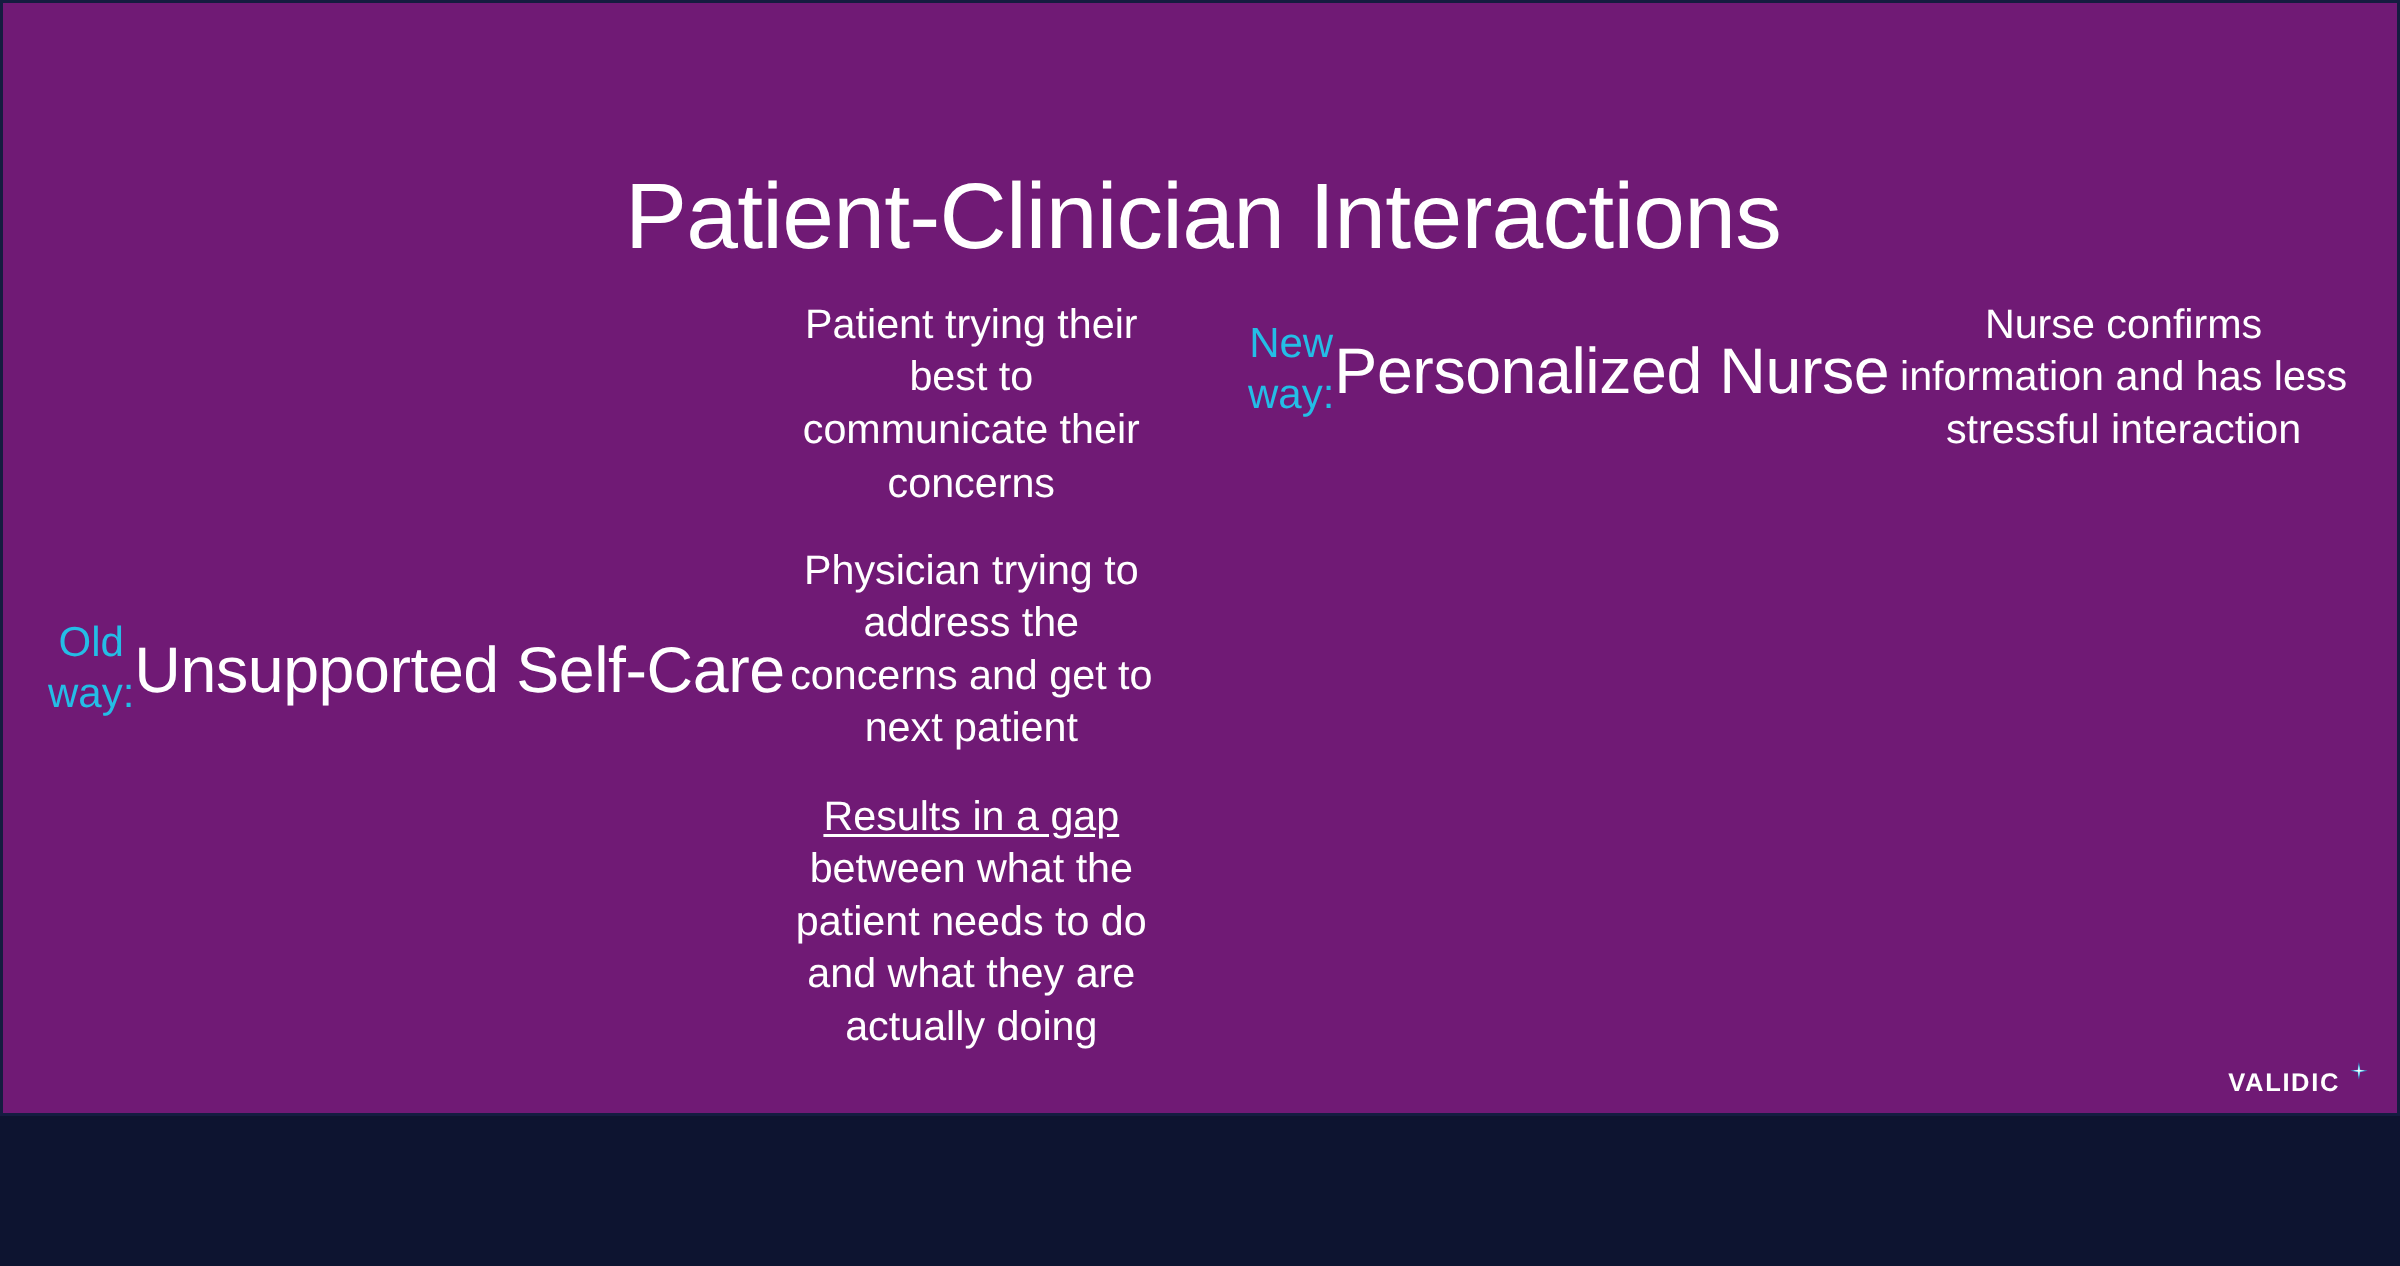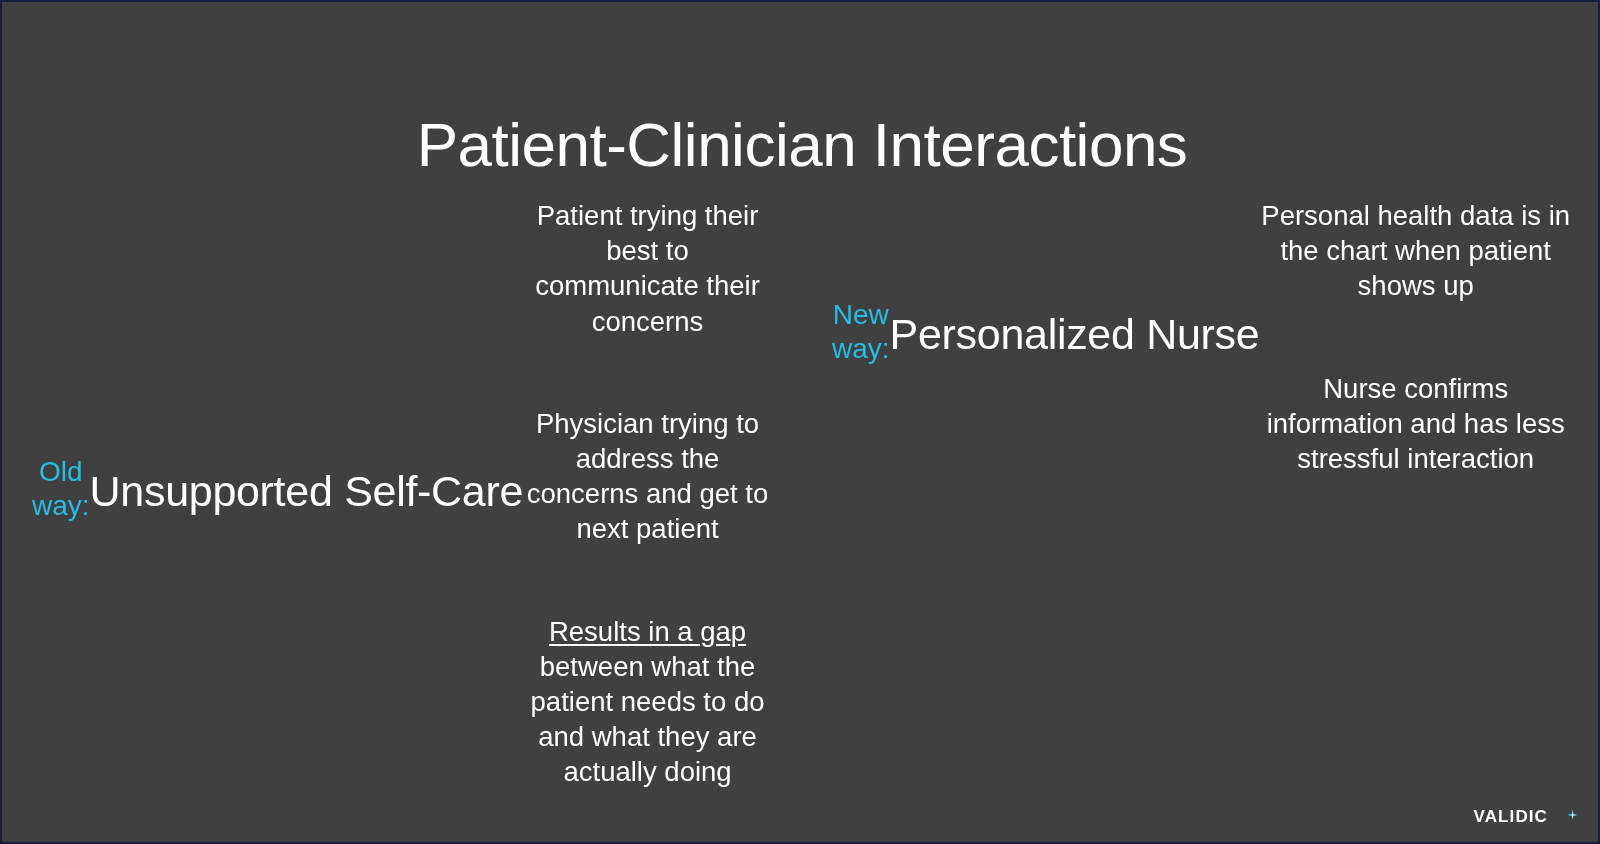--- a/index.html
+++ b/index.html
@@ -11,22 +11,22 @@
   body {
     width: 1600px;
     height: 844px;
     overflow: hidden;
     font-family: "Liberation Sans", sans-serif;
   }
   .slide {
     position: relative;
     box-sizing: border-box;
     width: 1600px;
-    height: 844px;
-    background: #404040;
+    height: 744px;
+    background: #701a75;
     border: 2px solid #141c40;
     overflow: hidden;
   }
   .slide-title {
     position: absolute;
     top: 68px;
     left: 0;
     width: 1600px;
     text-align: center;
     color: #ffffff;
@@ -70,21 +70,20 @@
     text-align: center;
     letter-spacing: -0.3px;
     margin: 4px 0 24px 0;
     white-space: nowrap;
   }
   .points {
     display: flex;
     flex-direction: column;
     align-items: center;
     width: 100%;
-    gap: 44px;
   }
   .point {
     color: #ffffff;
     font-size: 27.5px;
     font-weight: 400;
     line-height: 1.28;
     text-align: center;
     margin: 0 0 23px 0;
     max-width: 620px;
   }
@@ -94,22 +93,22 @@
   .point u {
     text-decoration: underline;
     text-underline-offset: 3px;
   }
   .logo {
     position: absolute;
     right: 18px;
     bottom: 12px;
     display: flex;
     flex-direction: row;
-    align-items: flex-start;
-    gap: 16px;
+    align-items: flex-end;
+    gap: 4px;
   }
   .logo-word {
     color: #ffffff;
     font-size: 17px;
     font-weight: 700;
     letter-spacing: 1.1px;
     line-height: 1;
   }
   .logo-mark {
     display: block;
@@ -132,21 +131,20 @@
         <p class="point"><span>Patient trying their best to communicate their concerns</span></p>
         <p class="point"><span>Physician trying to address the concerns and get to next patient</span></p>
         <p class="point"><u>Results in a gap</u><span> between what the patient needs to do and what they are actually doing</span></p>
       </div>
     </div>
 
     <div class="column">
       <div class="column-tag">New way:</div>
       <div class="column-heading">Personalized Nurse</div>
       <div class="points">
-        <p class="point"><span>Personal health data is in the chart when patient shows up</span></p>
         <p class="point"><span>Nurse confirms information and has less stressful interaction</span></p>
       </div>
     </div>
 
   </div>
 
   <div class="logo">
     <span class="logo-word">VALIDIC</span>
     <span class="logo-mark">
       <svg width="16" height="16" viewBox="0 0 16 16" aria-hidden="true">

